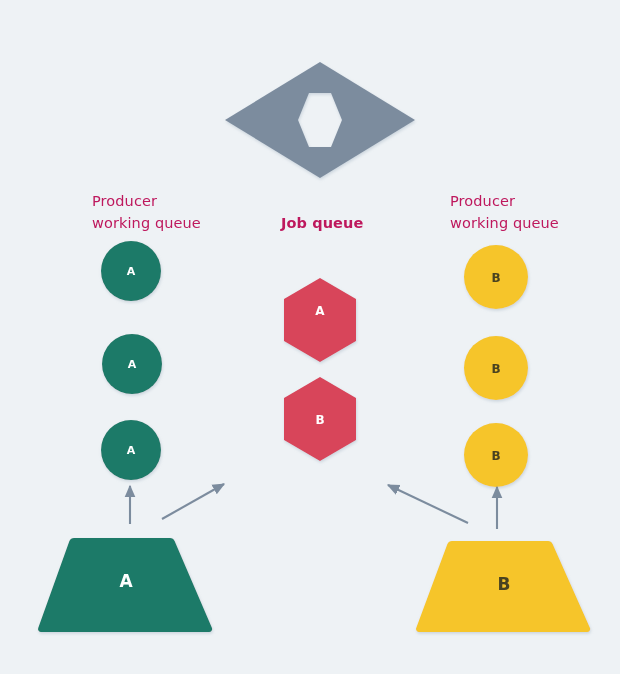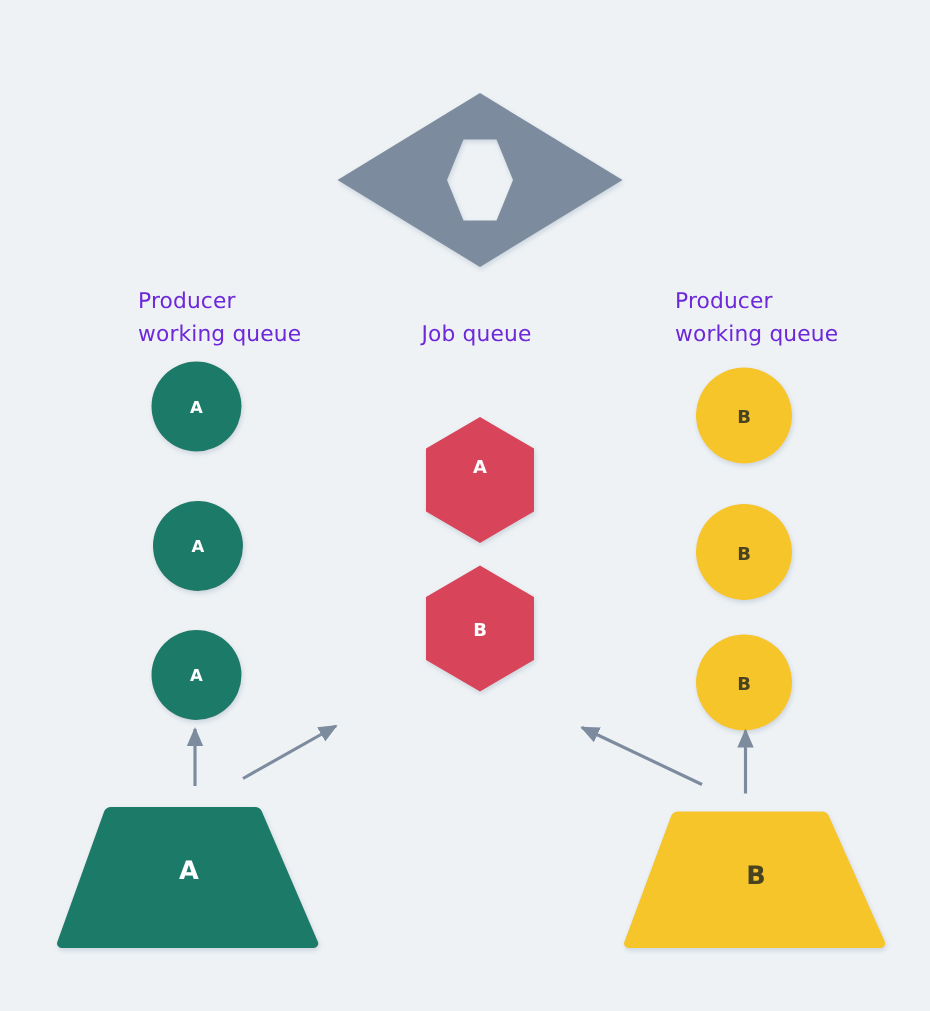--- a/index.html
+++ b/index.html
@@ -19,30 +19,30 @@
     position: absolute;
     left: 0;
     top: 0;
     width: 620px;
     height: 674px;
     overflow: visible;
   }
 
   .label {
     position: absolute;
-    color: #6d28d9;
+    color: #be185d;
     font-size: 14.5px;
     font-family: "DejaVu Sans", "Liberation Sans", sans-serif;
     line-height: 22px;
     white-space: pre;
     letter-spacing: .1px;
   }
 
   .lbl-left   { left: 92px;  top: 190px; }
-  .lbl-center { left: 281px; top: 212px; }
+  .lbl-center { left: 281px; top: 212px; font-weight: bold; }
   .lbl-right  { left: 450px; top: 190px; }
 
   .shape-text {
     position: absolute;
     font-family: "DejaVu Sans", "Liberation Sans", sans-serif;
     font-weight: bold;
     pointer-events: none;
     white-space: pre;
     text-align: center;
   }

